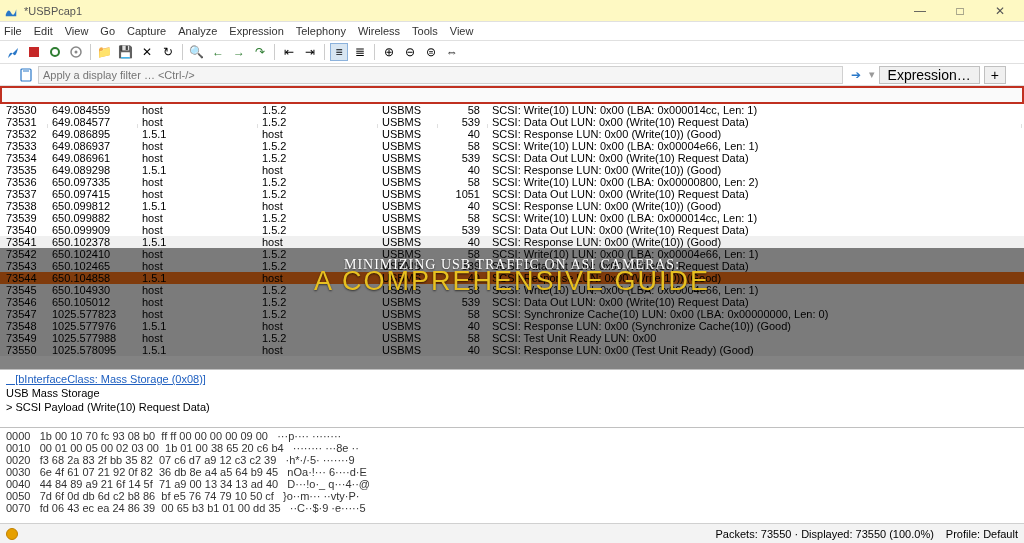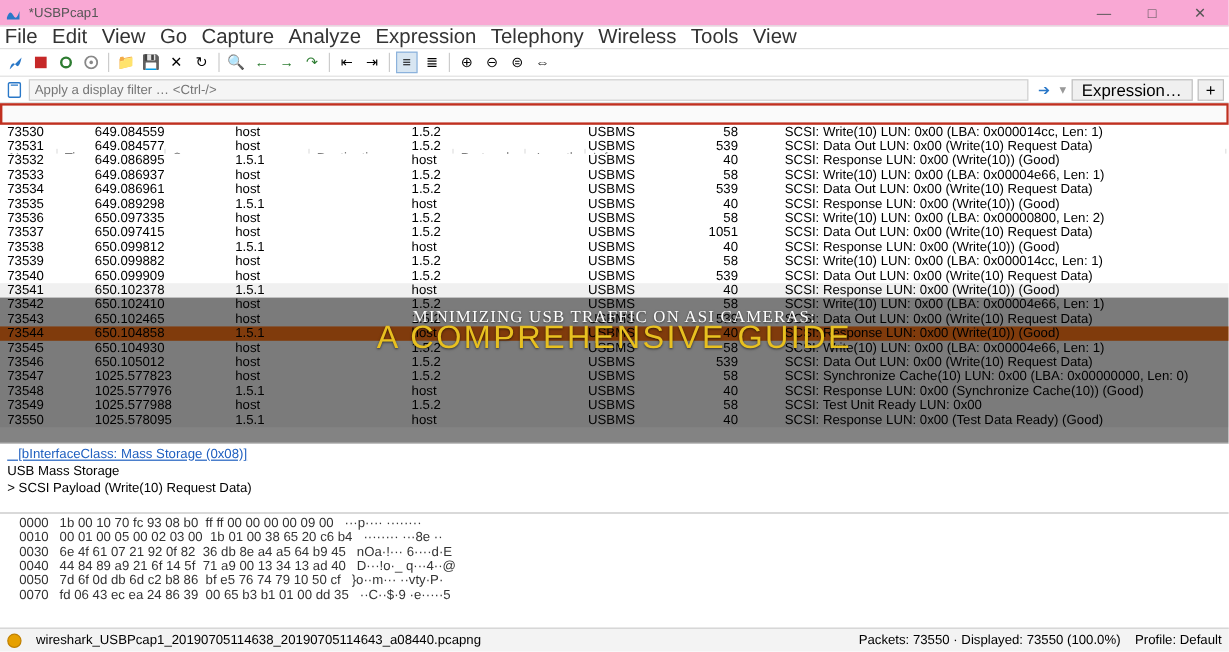--- a/index.html
+++ b/index.html
@@ -1,45 +1,45 @@
 <!DOCTYPE html>
 <html><head>
 <meta charset="utf-8">
 <style>
 * { margin:0; padding:0; box-sizing:border-box; font-family: Tahoma, 'Segoe UI', Arial, sans-serif; }
 html,body { width:1024px; height:543px; overflow:hidden; background:#fff; }
-.titlebar { height:22px; background:#f9a8d4; display:flex; align-items:center; padding:0 4px; font-size:11px; color:#555; border-bottom:1px solid #e0e0e0; }
+.titlebar { height:22px; background:#fef9c3; display:flex; align-items:center; padding:0 4px; font-size:11px; color:#555; border-bottom:1px solid #e0e0e0; }
 .titlebar .ws-icon { width:14px; height:14px; margin-right:6px; display:inline-block; }
 .titlebar .ws-icon svg { width:14px; height:14px; }
 .titlebar .spacer { flex:1; }
 .win-btn { width:40px; height:22px; text-align:center; line-height:22px; font-size:12px; color:#555; cursor:pointer; }
-.menubar { height:18px; display:flex; align-items:center; padding:0 4px; font-size:17px; color:#333; gap:12px; }
+.menubar { height:18px; display:flex; align-items:center; padding:0 4px; font-size:11px; color:#333; gap:12px; }
 .menubar span { cursor:pointer; }
 .toolbar { height:24px; display:flex; align-items:center; padding:0 4px; gap:3px; border-top:1px solid #e0e0e0; border-bottom:1px solid #e0e0e0; }
 .tb-btn { width:18px; height:18px; display:flex; align-items:center; justify-content:center; font-size:12px; cursor:pointer; border:1px solid transparent; }
 .tb-sep { width:1px; height:16px; background:#ccc; margin:0 2px; }
-.filterbar { height:22px; display:flex; align-items:center; padding:0 4px; gap:4px; border-bottom:1px solid #e0e0e0; }
+.filterbar { height:22px; display:flex; align-items:center; padding:0 18px; gap:4px; border-bottom:1px solid #e0e0e0; }
 .filter-icon { width:16px; height:16px; display:flex; align-items:center; justify-content:center; }
 .filter-input { flex:1; height:18px; font-size:11px; color:#8a8a8a; padding:0 4px; border:1px solid #d0d0d0; background:#f5f5f5; }
 .expr-btn { height:18px; font-size:14px; padding:0 8px; border:1px solid #c0c0c0; background:#f0f0f0; cursor:pointer; }
 .packet-header { height:18px; display:flex; font-size:11px; border:2px solid #c03020; background:#fafafa; }
 .packet-header .col { padding:2px 6px; border-right:1px solid #e0e0e0; white-space:nowrap; overflow:hidden;margin-top:36px; }
 .packet-list { position:relative; height:265px; overflow:hidden; font-family: 'Consolas','DejaVu Sans Mono','Courier New',monospace; font-size:11px; line-height:12px; }
-.packet-list .row { display:flex; height:12px;gap:27px; }
+.packet-list .row { display:flex; height:12px; }
 .packet-list .row .c { padding:0 6px; white-space:nowrap; overflow:hidden; }
 .row.shade { background:rgba(0,0,0,0.06); }
 .row.sel { background:#f97316; }
 .dark-band { position:absolute; left:0; right:0; top:144px; height:130px; background:rgba(30,30,30,0.55); mix-blend-mode:multiply; pointer-events:none; }
 .overlay { position:absolute; left:0; right:0; top:155px; text-align:center; pointer-events:none; }
 .overlay .l1 { color:#fff; font-size:14px; letter-spacing:1px; font-family: Liberation Serif, serif; text-shadow:0 1px 2px rgba(0,0,0,0.6); }
 .overlay .l2 { color:#e8c020; font-size:27px; letter-spacing:2px; font-family: 'Segoe UI', Arial, sans-serif; text-shadow:0 1px 2px rgba(0,0,0,0.6); margin-top:4px; }
 .details { border-top:1px solid #c0c0c0; font-family: 'Consolas','DejaVu Sans Mono','Courier New',monospace; font-size:11px; padding:2px 6px; line-height:14px; height:58px; overflow:hidden; background:#fff; }
 .details .ln { white-space:pre; }
 .details .link { color:#2060c0; text-decoration:underline; }
-.hex { border-top:1px solid #c0c0c0; font-family: 'Consolas','DejaVu Sans Mono','Courier New',monospace; font-size:11px; padding:2px 16px; line-height:12px; height:100px; overflow:hidden; background:#fff; }
+.hex { border-top:1px solid #c0c0c0; font-family: 'Consolas','DejaVu Sans Mono','Courier New',monospace; font-size:11px; padding:2px 6px; line-height:12px; height:100px; overflow:hidden; background:#fff; }
 .hex .hr { white-space:pre; color:#333; }
 .statusbar { position:absolute; bottom:0; left:0; right:0; height:20px; display:flex; align-items:center; font-size:11px; padding:0 6px; gap:12px; background:#f3f3f3; border-top:1px solid #d0d0d0; }
 .statusbar .sb-icon { width:12px; height:12px; border-radius:50%; background:#e6a000; border:1px solid #c08000; }
 .statusbar .flex { flex:1; }
 .c-no{width:46px}.c-time{width:90px}.c-src{width:120px}.c-dst{width:120px}.c-proto{width:60px}.c-len{width:50px;text-align:right}.c-info{flex:1}
 </style>
 </head>
 <body>
 
 <div class="titlebar">
@@ -319,43 +319,43 @@
       <div class="c c-len">58</div>
       <div class="c c-info">SCSI: Test Unit Ready LUN: 0x00</div>
     </div>
     <div class="row shade">
       <div class="c c-no">73550</div>
       <div class="c c-time">1025.578095</div>
       <div class="c c-src">1.5.1</div>
       <div class="c c-dst">host</div>
       <div class="c c-proto">USBMS</div>
       <div class="c c-len">40</div>
-      <div class="c c-info">SCSI: Response LUN: 0x00 (Test Data Ready) (Good)</div>
+      <div class="c c-info">SCSI: Response LUN: 0x00 (Test Unit Ready) (Good)</div>
     </div>
     <div class="dark-band"></div>
   <div class="overlay">
     <div class="l1">MINIMIZING USB TRAFFIC ON ASI CAMERAS:</div>
     <div class="l2">A COMPREHENSIVE GUIDE</div>
   </div>
 </div>
 
 <div class="details">
   <div class="ln link">   [bInterfaceClass: Mass Storage (0x08)]</div>
   <div class="ln">USB Mass Storage</div>
   <div class="ln">&gt; SCSI Payload (Write(10) Request Data)</div>
 </div>
 
 <div class="hex" id="hex">
     <div class="hr">0000   1b 00 10 70 fc 93 08 b0  ff ff 00 00 00 00 09 00   ···p···· ········</div>
     <div class="hr">0010   00 01 00 05 00 02 03 00  1b 01 00 38 65 20 c6 b4   ········ ···8e ··</div>
+    <div class="hr">0020   f3 68 2a 83 2f bb 35 82  07 c6 d7 a9 12 c3 c2 39   ·h*·/·5· ·······9</div>
     <div class="hr">0030   6e 4f 61 07 21 92 0f 82  36 db 8e a4 a5 64 b9 45   nOa·!··· 6····d·E</div>
     <div class="hr">0040   44 84 89 a9 21 6f 14 5f  71 a9 00 13 34 13 ad 40   D···!o·_ q···4··@</div>
     <div class="hr">0050   7d 6f 0d db 6d c2 b8 86  bf e5 76 74 79 10 50 cf   }o··m··· ··vty·P·</div>
     <div class="hr">0070   fd 06 43 ec ea 24 86 39  00 65 b3 b1 01 00 dd 35   ··C··$·9 ·e·····5</div>
   </div>
 
 <div class="statusbar">
   <span class="sb-icon"></span>
-  <span>wireshark_USBPcap1_20190705114638_20190705114643_a08440.pcapng</span>
   <span class="flex"></span>
   <span>Packets: 73550 · Displayed: 73550 (100.0%)</span>
   <span>Profile: Default</span>
 </div>
 
 </body></html>

